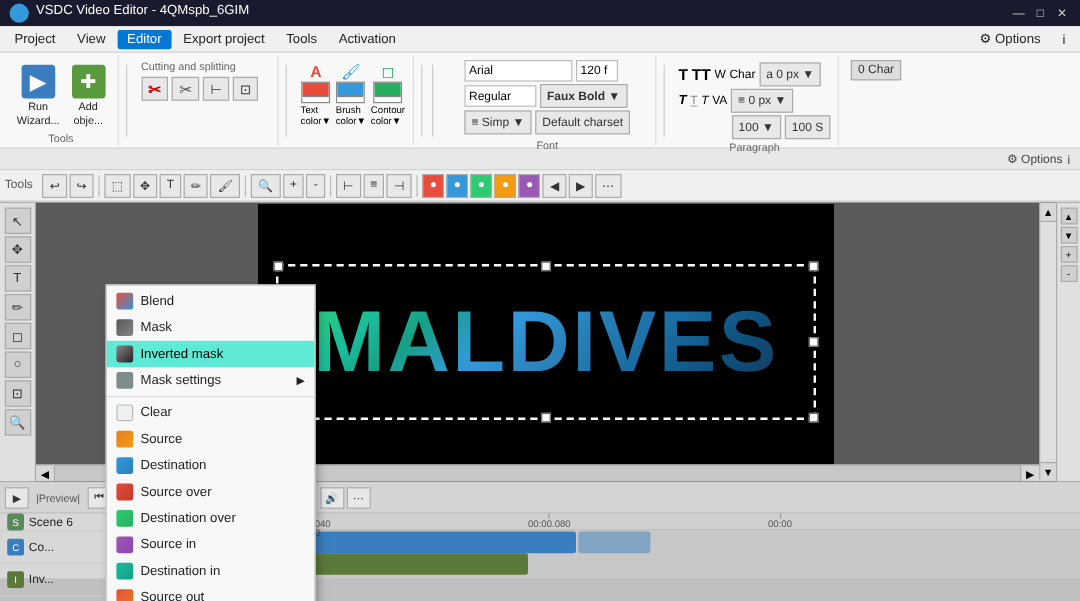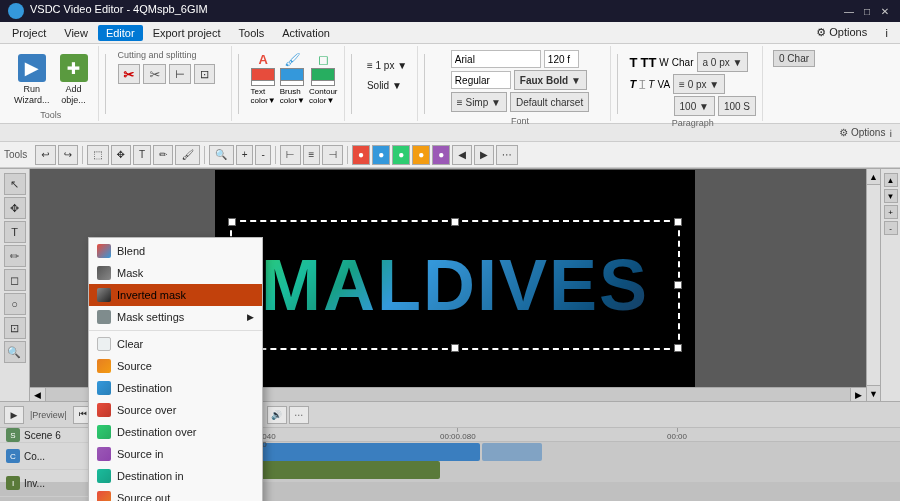--- a/index.html
+++ b/index.html
@@ -386,21 +386,21 @@
     }
     .dd-item {
       display: flex;
       align-items: center;
       padding: 3px 8px;
       cursor: pointer;
       color: #222;
       gap: 6px;
       height: 22px;
     }
-    .dd-item.selected { background: #c2410c; color: #000; }
+    .dd-item.selected { background: #5eead4; color: #000; }
     .dd-icon {
       width: 14px;
       height: 14px;
       border-radius: 2px;
       display: flex;
       align-items: center;
       justify-content: center;
       flex-shrink: 0;
       font-size: 10px;
     }
@@ -538,26 +538,20 @@
               <div class="swatch-top" style="background:#27ae60;"></div>
               <div class="swatch-bot"></div>
             </div>
           <span style="font-size:8px;">Contour<br>color▼</span>
         </div>
       </div>
     </div>
 
     <div class="ribbon-separator"></div>
 
-    <div class="ribbon-group" style="min-width:60px;">
-      <div style="display:flex; flex-direction:column; gap:2px; margin-top:8px;">
-        <div class="ribbon-btn-small">≡ 1 px ▼</div>
-        <div class="ribbon-btn-small">Solid ▼</div>
-      </div>
-    </div>
 
     <div class="ribbon-separator"></div>
 
     <div class="ribbon-group" style="min-width:180px;">
       <div class="font-section">
         <div class="font-row">
           <input type="text" class="font-input font-select" value="Arial" style="">
           <input type="text" class="font-input font-size-input" value="120 f" style="">
         </div>
         <div class="font-row">
@@ -790,21 +784,21 @@
 
       <div class="timeline-ruler">
         <div class="ruler-mark" style="left:60px;">
           <div class="ruler-tick" style="height:8px;"></div>
           <span class="ruler-label">00:00.040</span>
         </div>
         <div class="ruler-mark" style="left:260px;">
           <div class="ruler-tick" style="height:8px;"></div>
           <span class="ruler-label">00:00.080</span>
         </div>
-        <div class="ruler-mark" style="left:487px;">
+        <div class="ruler-mark" style="left:460px;">
           <div class="ruler-tick" style="height:8px;"></div>
           <span class="ruler-label">00:00</span>
         </div>
       </div>
 
       <div style="position:absolute; top:0; left:60px; width:2px; height:100%; background:#ff4444; z-index:5;">
         <div style="position:absolute; top:12px; left:-20px; font-size:8px; color:#444; white-space:nowrap;">00,00:00.040</div>
       </div>
 
       <div style="position:absolute; top:15px; left:0; right:0; height:18px;">

